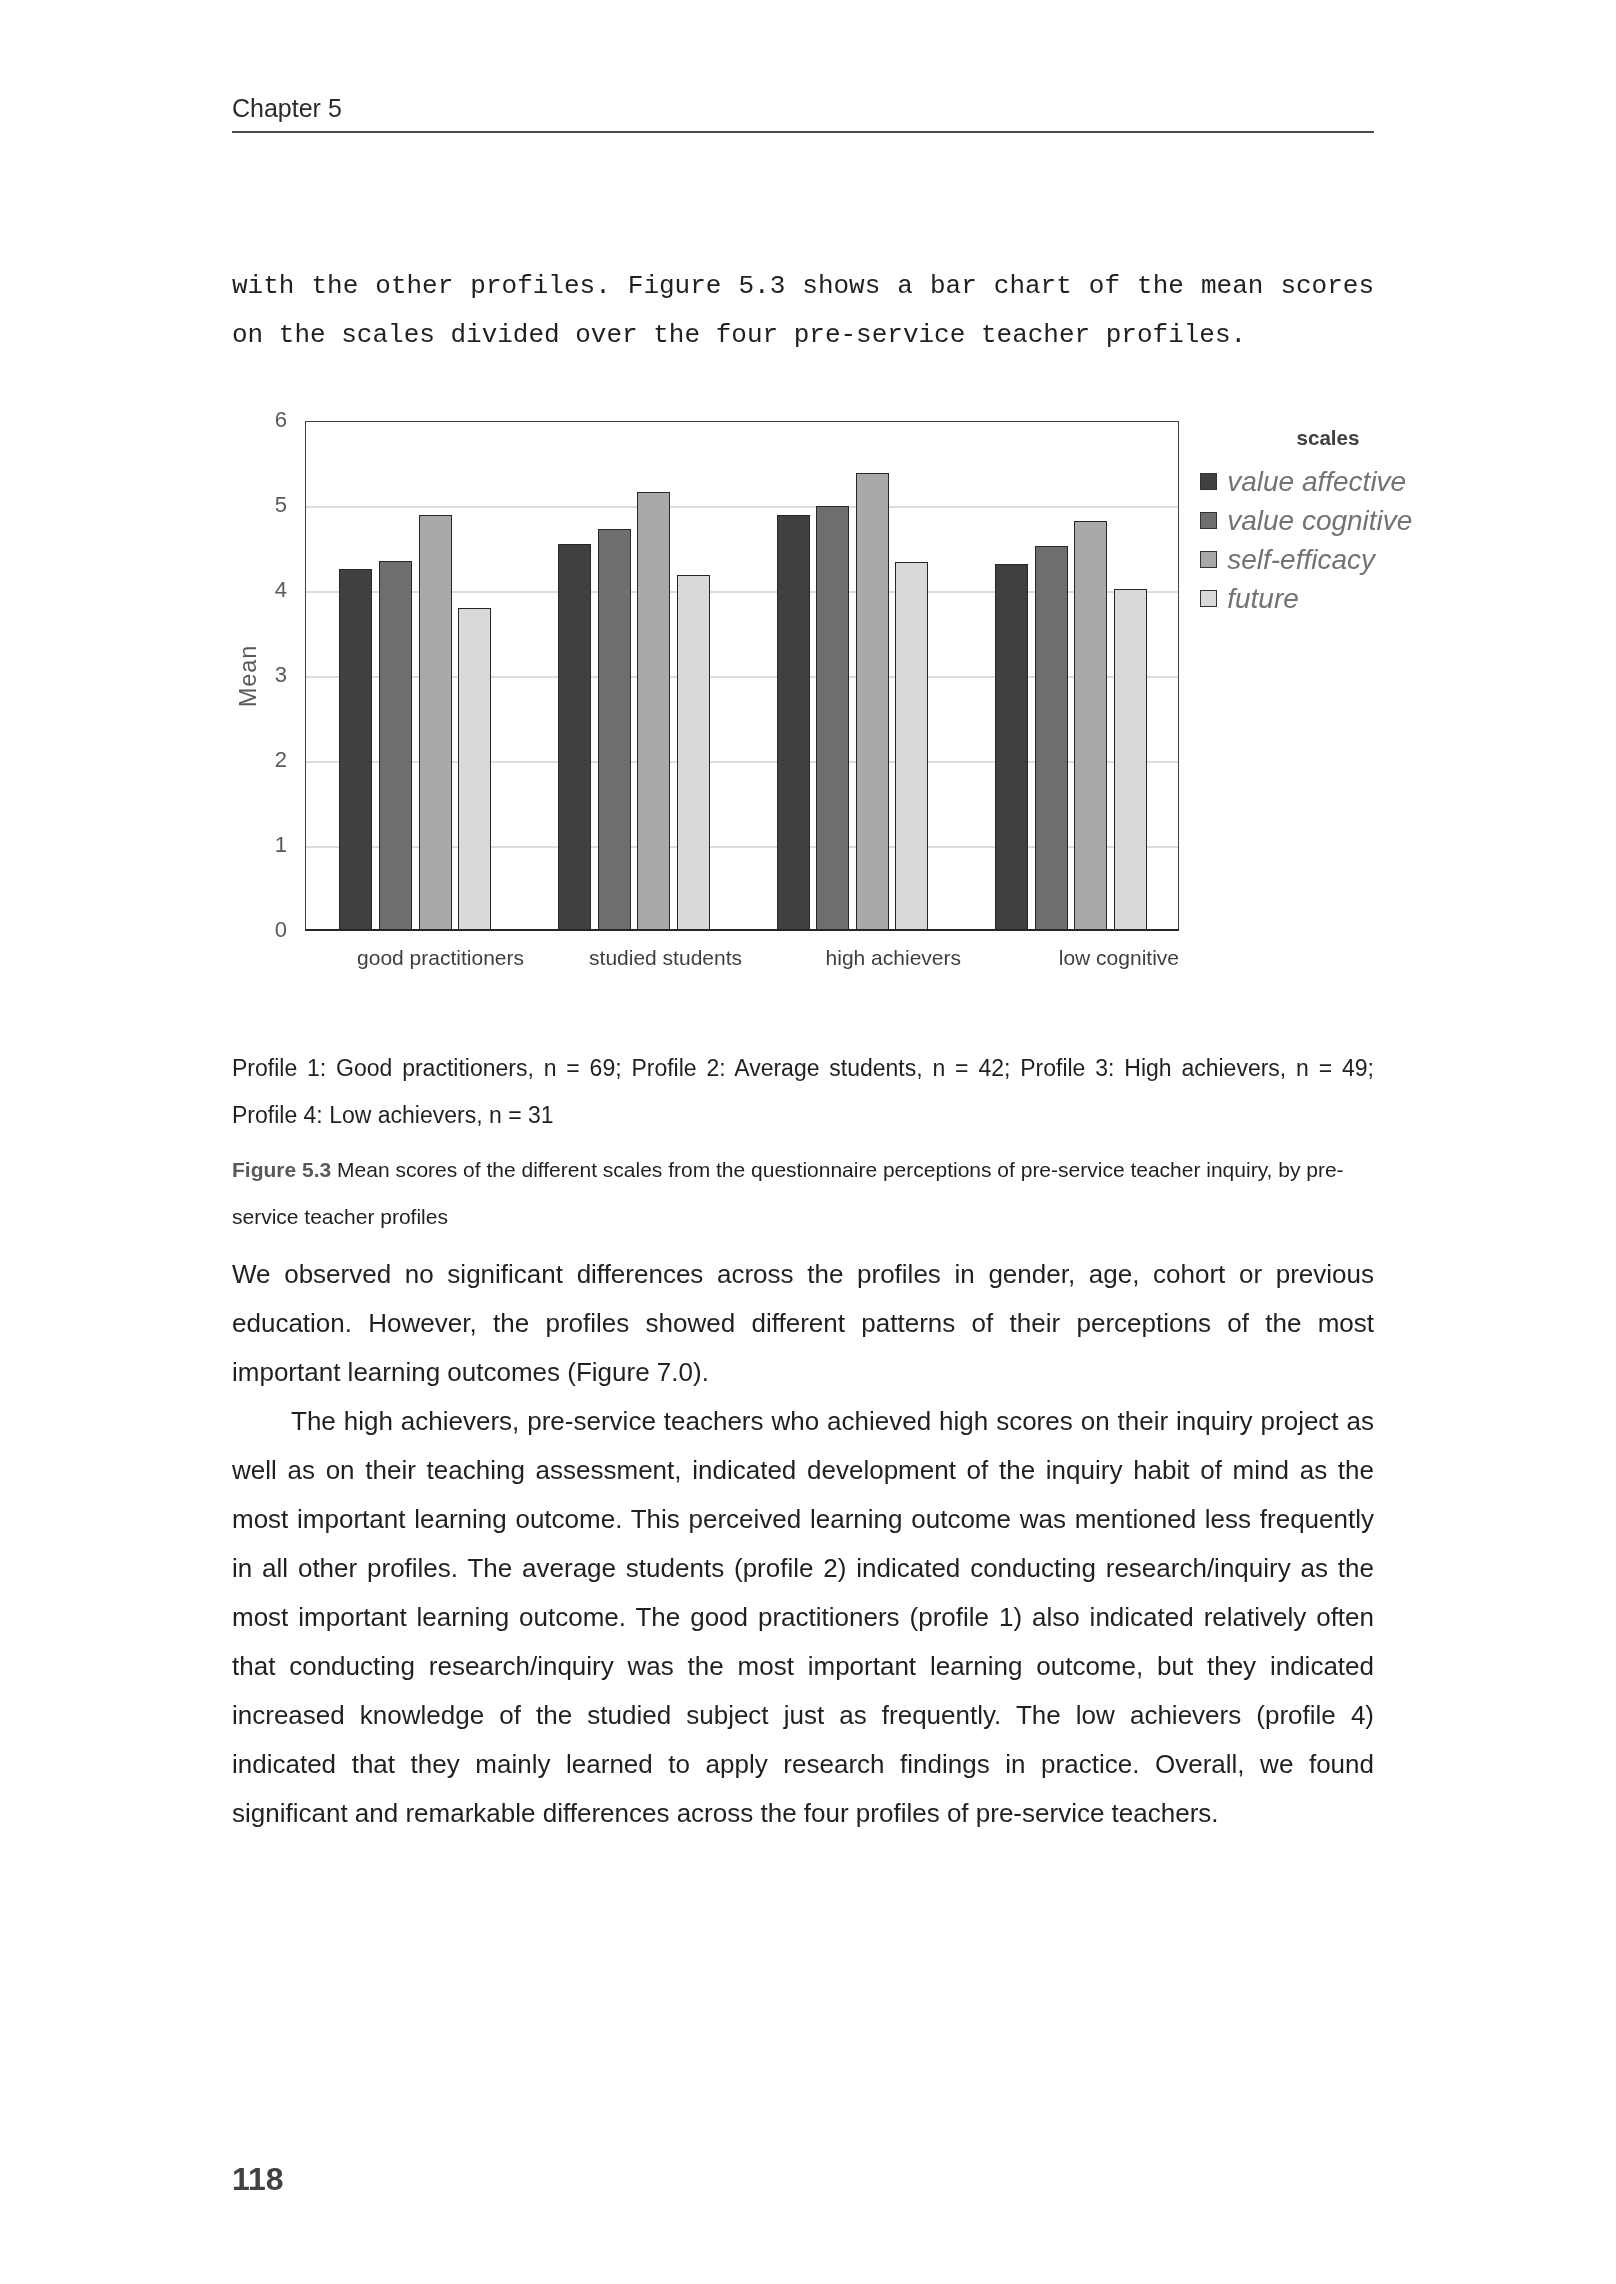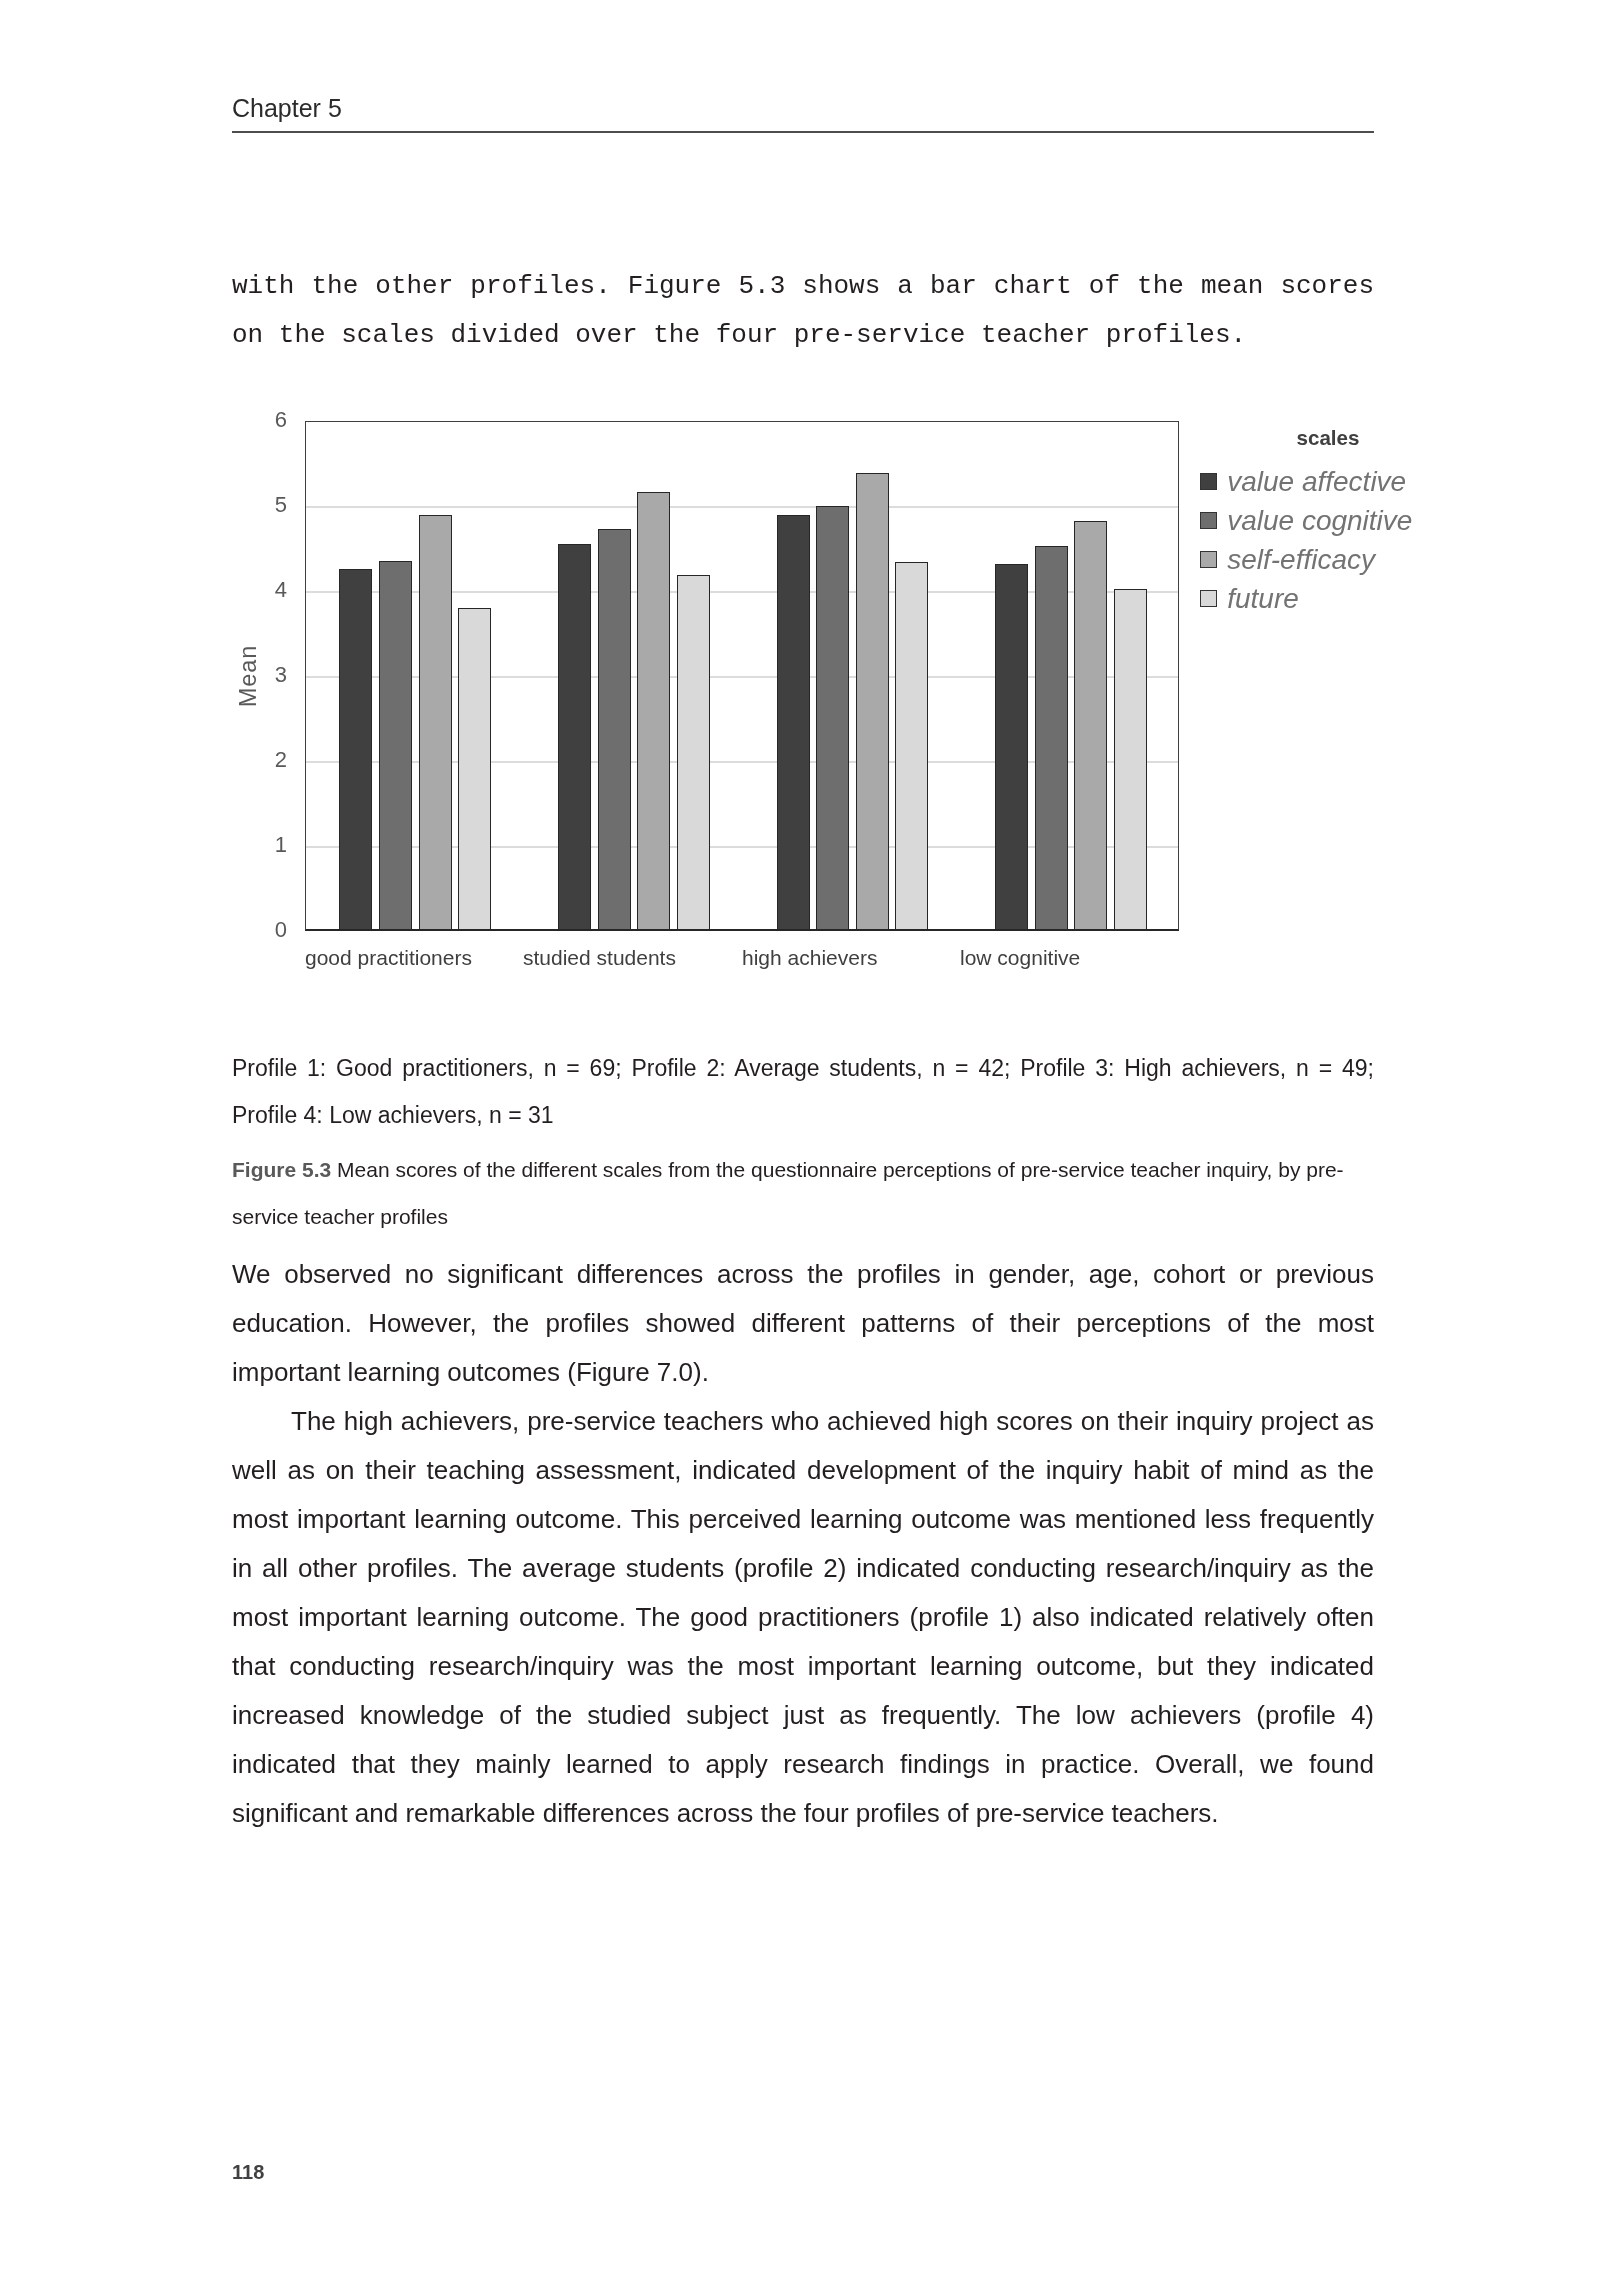--- a/index.html
+++ b/index.html
@@ -17,40 +17,40 @@
   
   .intro{left:232px;top:236px;width:1142px;font-size:26px;line-height:49px;text-align:justify;font-family:Liberation Mono, monospace;}
 
   
   .plot-area{left:305px;top:421px;width:874px;height:510px;border:1.5px solid #3f3f3f;border-bottom:2.3px solid #262626;box-sizing:border-box;background:#ffffff;}
   .gridline{position:absolute;left:0;width:100%;height:1.5px;}
   .bar{position:absolute;bottom:0;box-sizing:border-box;border:1.5px solid #262626;border-bottom:none;}
   .ytick{position:absolute;width:61px;text-align:right;font-size:22px;color:#595959;}
   .ylabel{left:196px;top:661px;width:107px;height:30px;transform:rotate(-90deg);transform-origin:center;
           font-size:23.6px;color:#595959;text-align:center;letter-spacing:0.8px;}
-  .xcat{position:absolute;top:946px;width:219px;text-align:left;font-size:21px;color:#3f3f3f;}
+  .xcat{position:absolute;top:946px;width:219px;text-align:right;font-size:21px;color:#3f3f3f;}
 
   
   .legend{left:1197px;top:426px;width:259px;text-align:center;}
   .legend-title{font-size:20.6px;font-weight:bold;color:#404040;margin:0 0 12px 3px;}
   .legend-item{display:flex;align-items:center;height:39px;}
   .legend-swatch{width:14.5px;height:14.5px;border:1.5px solid #333333;margin:0 10.7px 0 3px;flex:none;}
   .legend-label{font-size:28px;color:#737373;font-style:italic;}
 
   
   .caption{left:232px;top:1022px;width:1142px;font-size:23px;line-height:47px;text-align:justify;color:#231f20;}
   .figcaption{left:232px;top:1125px;width:1142px;font-size:21px;line-height:47px;color:#231f20;}
   .figlabel{font-weight:bold;color:#595959;}
 
   
   .bodytext{left:232px;top:1250px;width:1142px;font-size:26px;line-height:49px;text-align:justify;}
   .bodytext p{margin:0;}
   .bodytext p.indented{text-indent:59px;}
 
-  .pageno{left:232px;top:2161px;font-size:20px;font-weight:bold;color:#414042;}
+  .pageno{left:232px;top:2161px;font-size:32px;font-weight:bold;color:#414042;}
 </style>
 </head>
 <body>
 
 <div class="abs chapter-label">Chapter 5</div>
 <div class="abs head-rule"></div>
 
 <p class="abs intro">with the other profiles. Figure 5.3 shows a bar chart of the mean scores on the scales divided over the four pre-service teacher profiles.</p>
 
 <div class="abs plot-area" id="plot-area">

